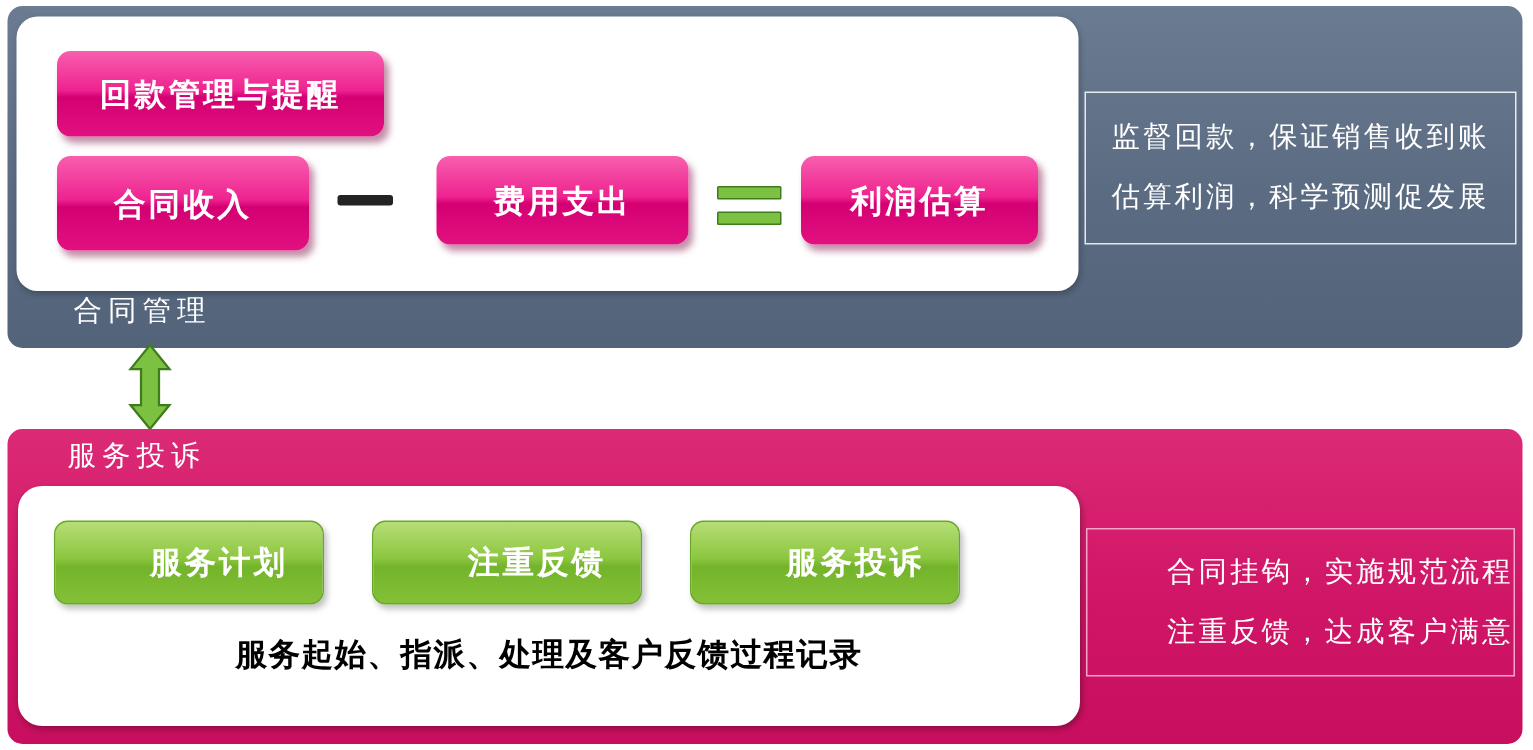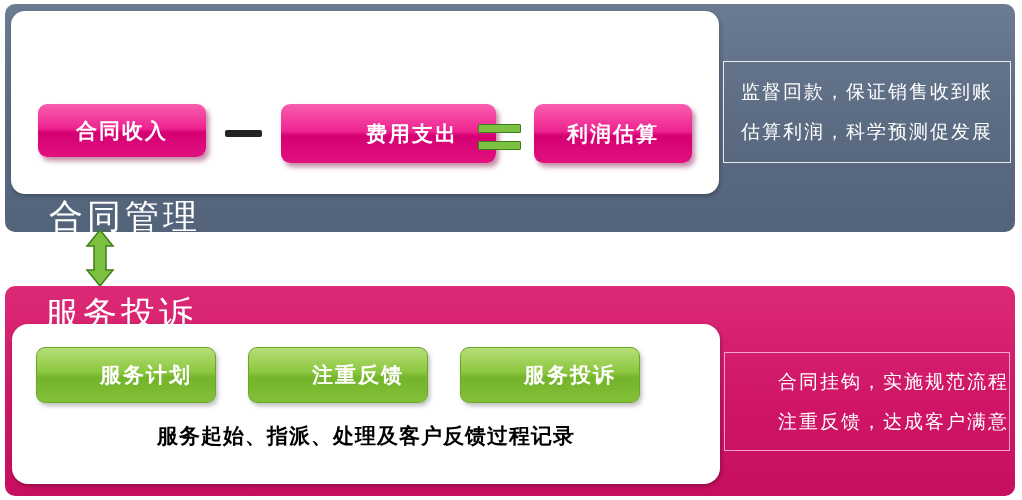--- a/index.html
+++ b/index.html
@@ -16,38 +16,38 @@
     position:absolute;left:5px;top:4px;width:1010px;height:228px;
     background:linear-gradient(180deg,#6b7c92 0%,#5a6b82 55%,#52637a 100%);
     border-radius:10px;
   }
   .contract-inner{
     position:absolute;left:6px;top:7px;width:708px;height:183px;
     background:#ffffff;border-radius:14px;
     box-shadow:1px 2px 4px rgba(0,0,0,0.25);
   }
   .panel-title{
-    position:absolute;color:#ffffff;font-size:34px;letter-spacing:4px;
+    position:absolute;color:#ffffff;font-size:19px;letter-spacing:4px;
     white-space:nowrap;
     font-family:Liberation Mono, monospace;
   }
   .contract-title{left:44px;top:190px;}
 
   .pink-btn{
     position:absolute;
     background:linear-gradient(180deg,#f85fae 0%,#ee2390 46%,#d40073 54%,#e2117f 100%);
     border-radius:9px;
     box-shadow:3px 4px 5px rgba(120,0,60,0.45);
     color:#ffffff;font-weight:bold;font-size:21px;letter-spacing:2px;
     display:flex;align-items:center;justify-content:center;
     white-space:nowrap;
   }
   .btn-reminder{left:27px;top:23px;width:218px;height:57px;}
-  .btn-income{left:27px;top:93px;width:168px;height:53px;}
-  .btn-expense{left:270px;top:93px;width:168px;height:59px;padding-left:47px;}
+  .btn-income{left:27px;top:93px;width:168px;height:63px;}
+  .btn-expense{left:280px;top:93px;width:168px;height:59px;}
   .btn-profit{left:523px;top:93px;width:158px;height:59px;}
 
   .minus-op{
     position:absolute;left:214px;top:119px;width:37px;height:7px;
     background:#232323;border-radius:2px;
   }
   .equals-op{position:absolute;left:467px;top:113px;width:43px;}
   .equals-op .bar{
     width:43px;height:9px;background:#7cc142;border:1px solid #3f7d1a;
     box-sizing:border-box;border-radius:1px;
@@ -106,20 +106,23 @@
     text-align:right;
   }
 </style>
 </head>
 <body>
 
 <div class="stage">
 
   <div class="contract-panel">
     <div class="contract-inner">
+      <div class="pink-btn btn-reminder">
+        <span>回款管理与提醒</span>
+      </div>
       <div class="pink-btn btn-income">
         <span>合同收入</span>
       </div>
       <div class="minus-op"></div>
       <div class="pink-btn btn-expense">
         <span>费用支出</span>
       </div>
       <div class="equals-op">
         <div class="bar"></div>
         <div class="bar"></div>

